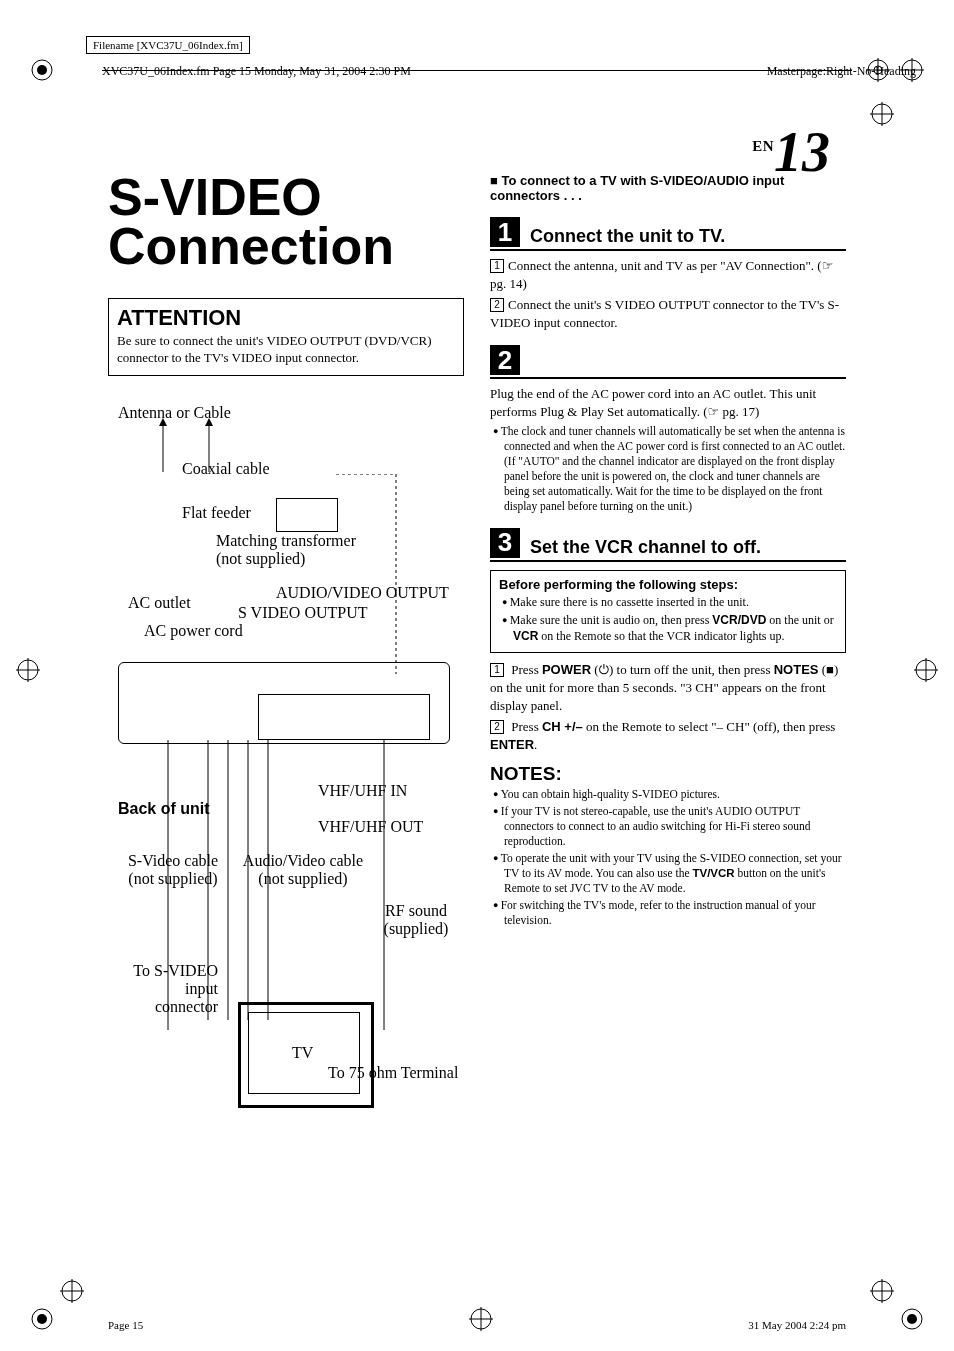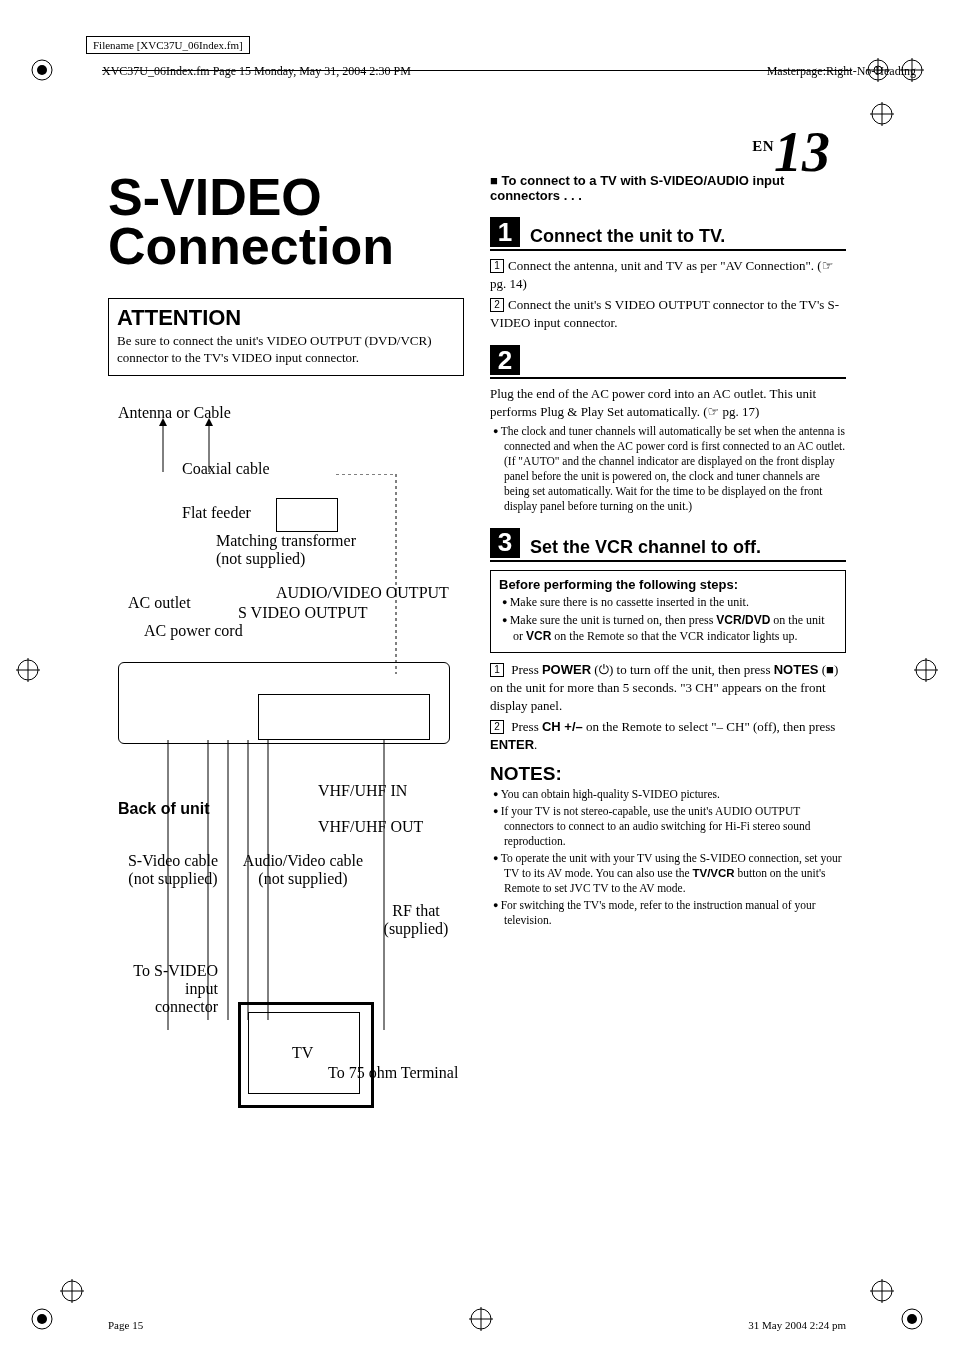--- a/index.html
+++ b/index.html
@@ -161,21 +161,21 @@
           <line x1="236" y1="0" x2="236" y2="290" stroke="#000"></line>
         </svg>
 
         <div class="dlabel" style="top:448px;left:10px;text-align:center;width:110px">
           <span>S-Video cable</span><br><span>(not supplied)</span>
         </div>
         <div class="dlabel" style="top:448px;left:130px;text-align:center;width:130px">
           <span>Audio/Video cable</span><br><span>(not supplied)</span>
         </div>
         <div class="dlabel" style="top:498px;left:268px;text-align:center;width:80px">
-          <span>RF that</span><br><span>(supplied)</span>
+          <span>RF sound</span><br><span>(supplied)</span>
         </div>
         <div class="dlabel" style="top:558px;left:-10px;text-align:right;width:120px">
           <span>To S-VIDEO input</span><br><span>connector</span>
         </div>
 
         <div class="tv-rect" style="top:598px;left:130px;width:130px;height:100px"></div>
         <div class="unit-rect" style="top:608px;left:140px;width:110px;height:80px"></div>
         <div class="dlabel" style="top:640px;left:184px">TV</div>
         <div class="dlabel" style="top:660px;left:220px">To 75 ohm Terminal</div>
       </div>
@@ -199,21 +199,21 @@
 
       <div class="sec-head">
         <div class="sec-num">3</div>
         <div class="sec-title">Set the VCR channel to off.</div>
       </div>
 
       <div class="before-box">
         <p class="before-h">Before performing the following steps:</p>
         <p class="bullet">Make sure there is no cassette inserted in the unit.</p>
         <p class="bullet">
-          <span>Make sure the unit is turned on, then press </span><b class="sans">VCR/DVD</b><span> on the unit or </span><b class="sans">VCR</b><span> on the Remote so that the VCR indicator lights up.</span>
+          <span>Make sure the unit is audio on, then press </span><b class="sans">VCR/DVD</b><span> on the unit or </span><b class="sans">VCR</b><span> on the Remote so that the VCR indicator lights up.</span>
         </p>
       </div>
 
       <p class="body"><span class="nbox">1</span>
         <span>Press </span><b class="sans">POWER</b><span> (⏻) to turn off the unit, then press </span><b class="sans">NOTES</b><span> (■) on the unit for more than 5 seconds. "3 CH" appears on the front display panel.</span>
       </p>
       <p class="body"><span class="nbox">2</span>
         <span>Press </span><b class="sans">CH +/–</b><span> on the Remote to select "– CH" (off), then press </span><b class="sans">ENTER</b><span>.</span>
       </p>
 

